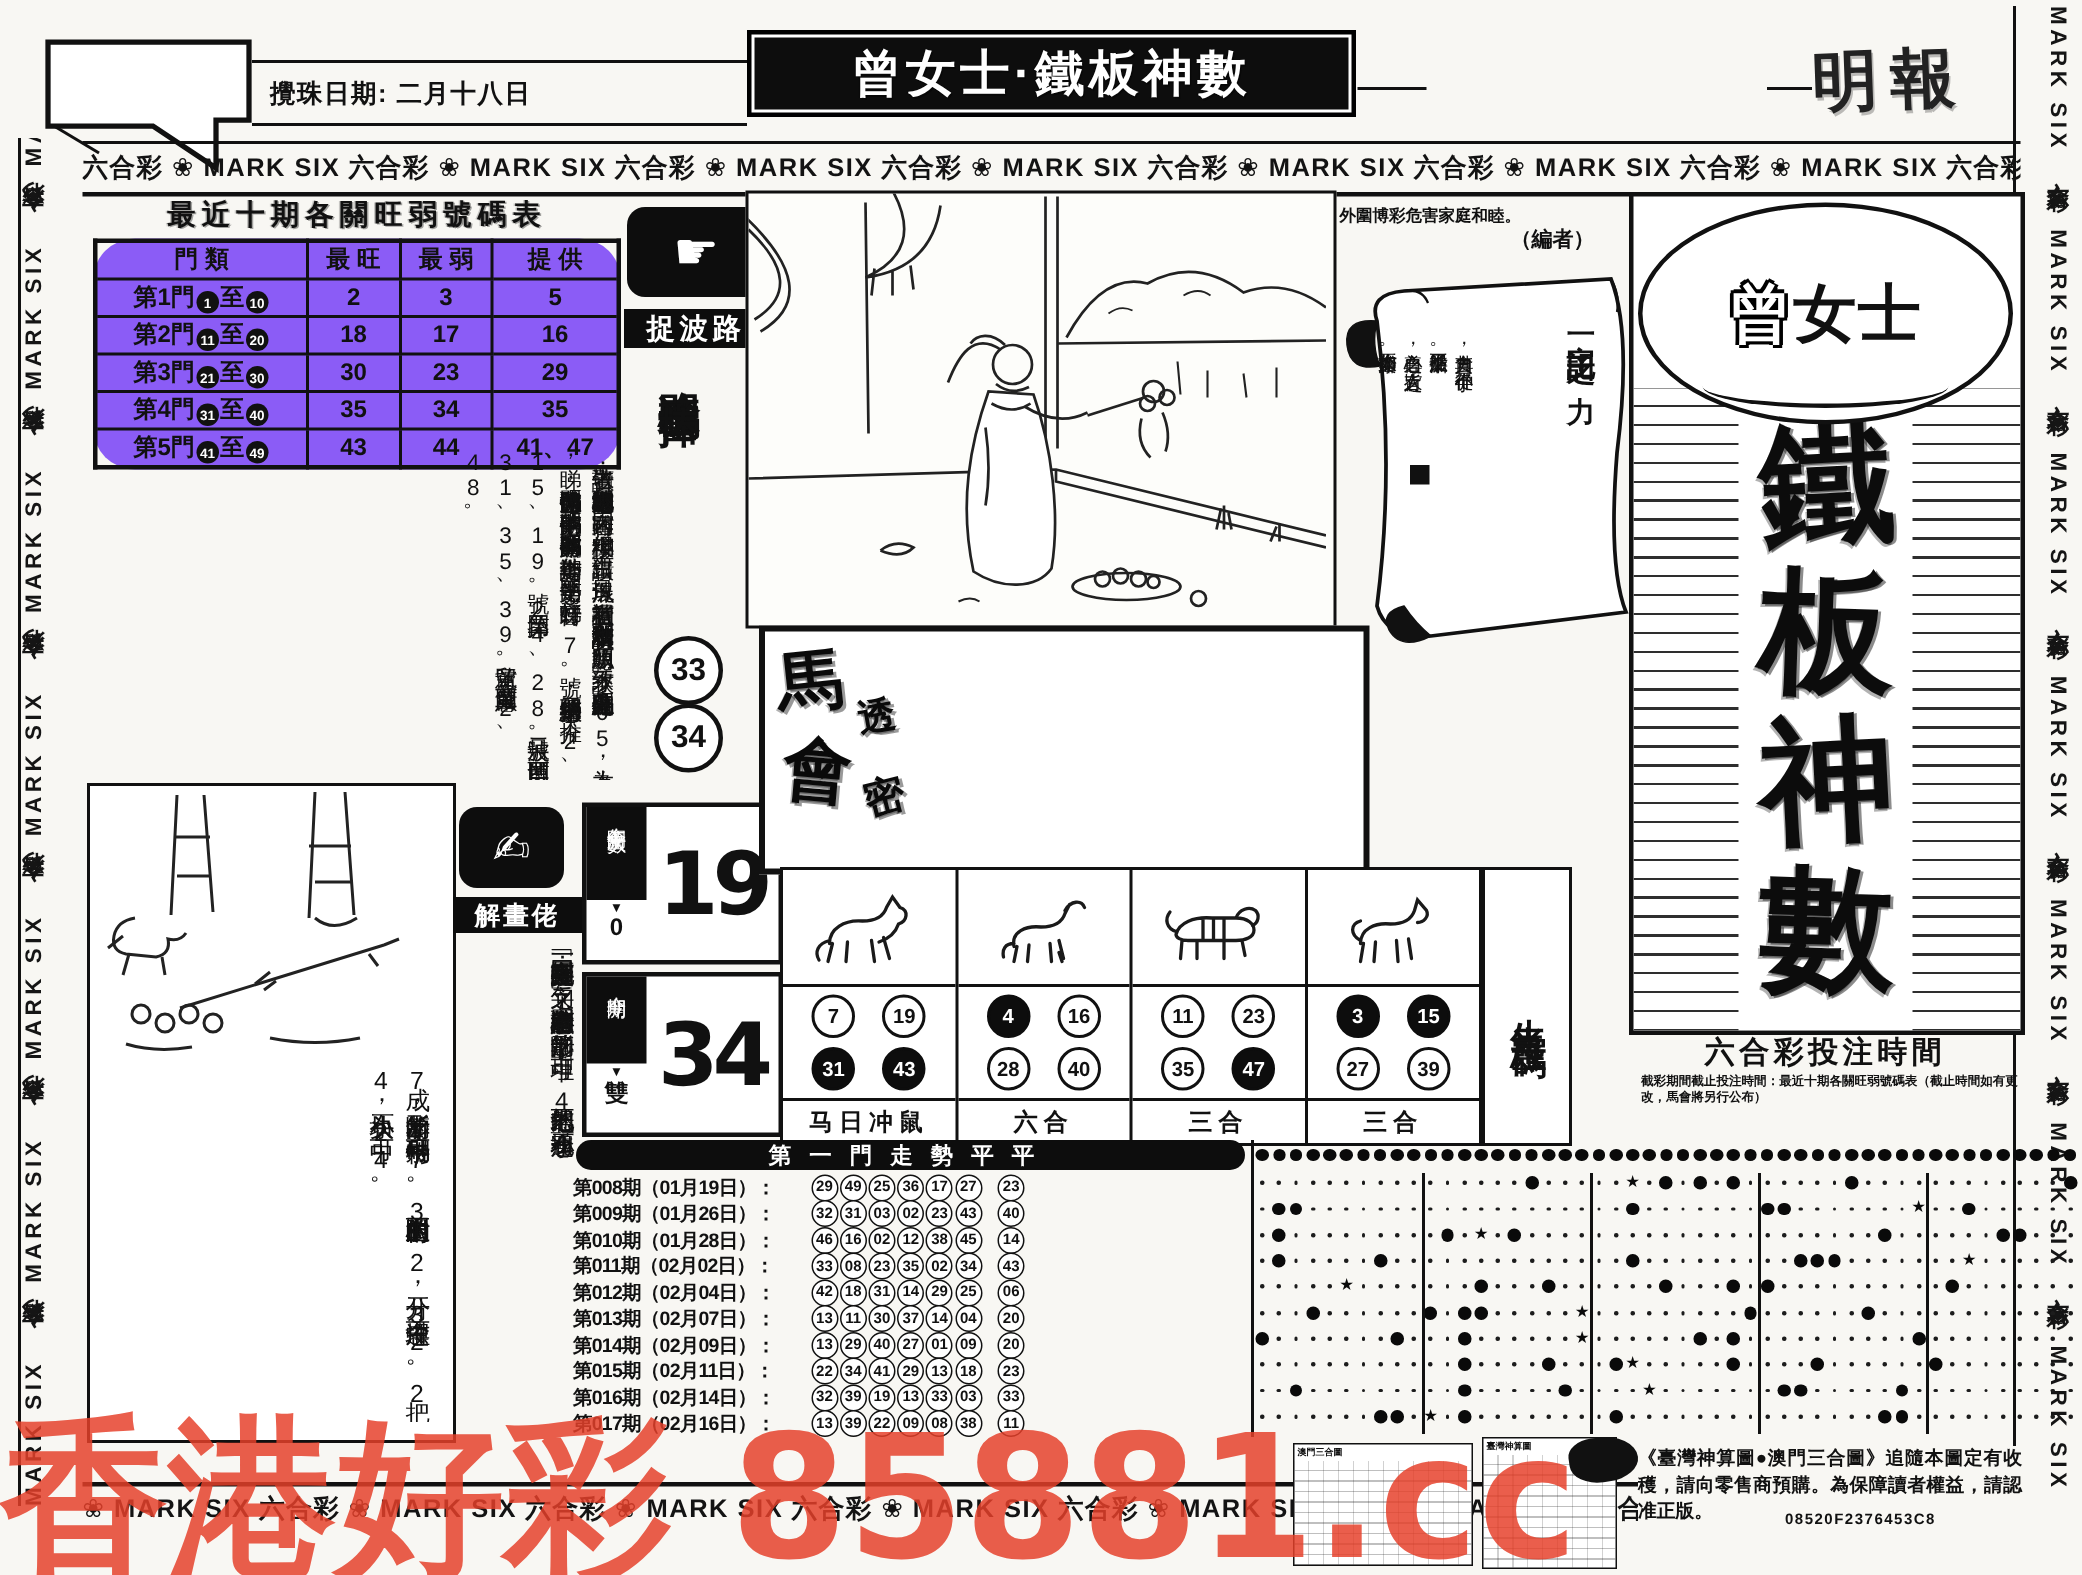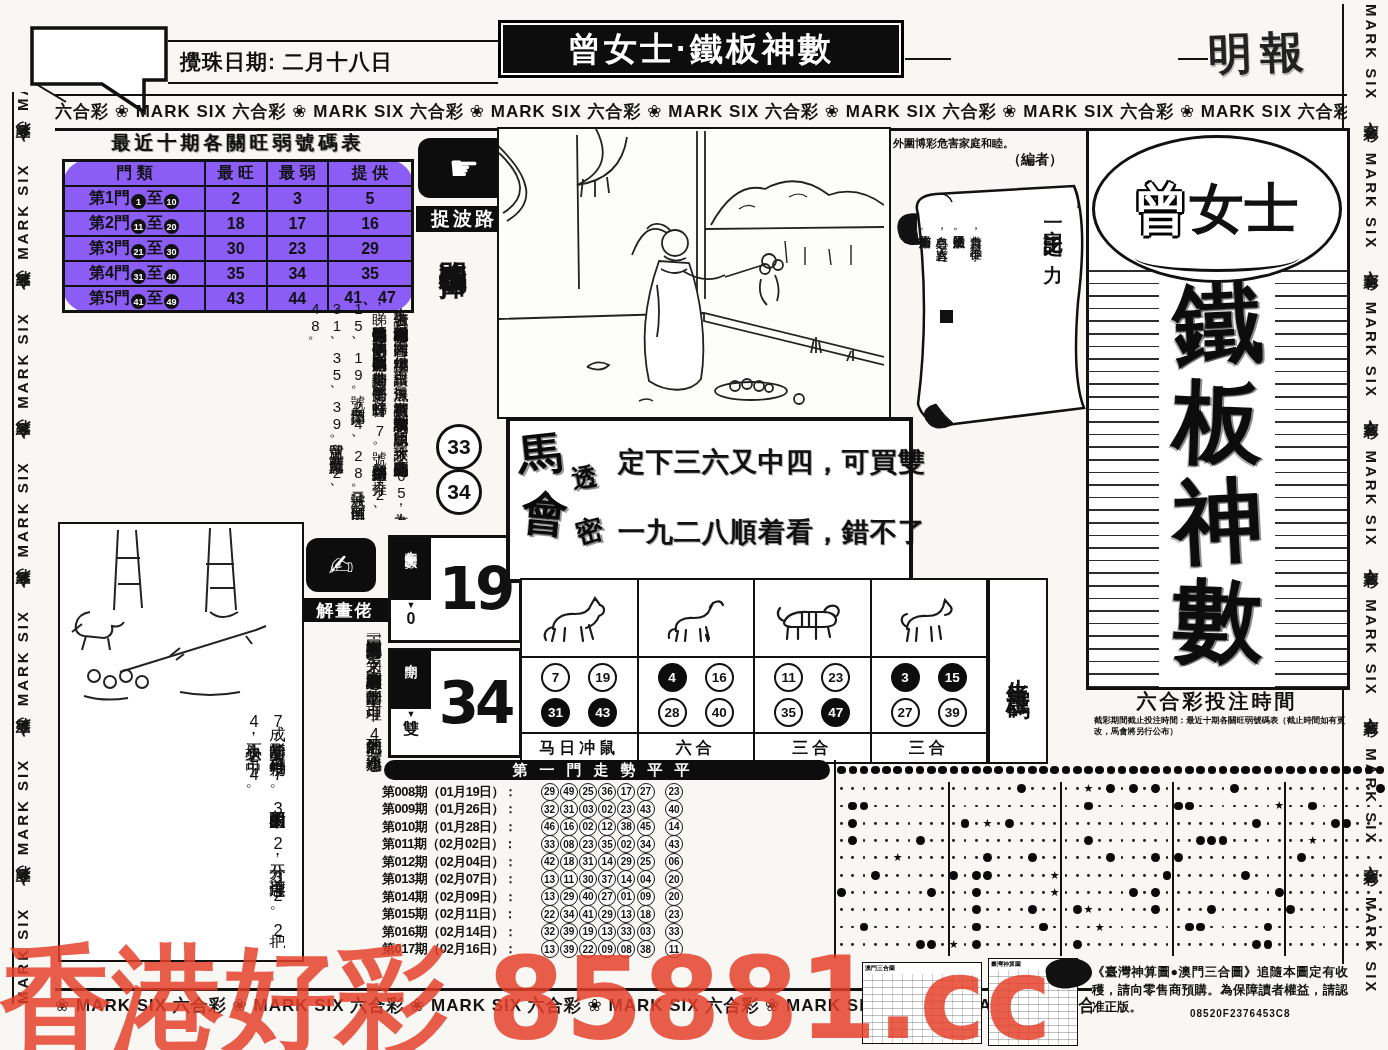--- a/index.html
+++ b/index.html
@@ -11,21 +11,21 @@
   .blk{background:#0d0d0d;color:#fff;}
   
   .strip{writing-mode:vertical-rl;text-orientation:mixed;font-weight:900;font-size:15px;
          letter-spacing:3px;overflow:hidden;white-space:nowrap;color:#151515;}
   #strip-left{left:12px;top:92px;width:36px;height:912px;border-right:2px solid #111;transform:rotate(180deg);}
   #strip-right{right:8px;top:4px;width:36px;height:1000px;border-left:2px solid #111;}
   
   #corner-tab{left:26px;top:22px;}
   #date-box{left:168px;top:40px;width:330px;height:40px;border-top:2px solid #111;border-bottom:2px solid #111;
             display:flex;align-items:center;}
-  #draw-date{font-size:21px;font-weight:700;letter-spacing:1px;padding-left:12px;}
+  #draw-date{font-size:17px;font-weight:700;letter-spacing:1px;padding-left:12px;}
   #masthead{left:498px;top:20px;width:406px;height:58px;display:flex;align-items:center;justify-content:center;
             font-size:33px;font-weight:900;letter-spacing:3px;box-shadow:inset 0 0 0 3px #000,inset 0 0 0 5px #fff;}
   #issue-pill{left:950px;top:42px;width:228px;height:34px;border:3px solid #111;border-radius:18px;
               display:flex;align-items:center;justify-content:center;font-size:19px;font-weight:700;letter-spacing:2px;background:#fff;}
   #pill-line{left:905px;top:58px;width:46px;height:0;border-top:2px solid #111;}
   #pill-line2{left:1178px;top:58px;width:30px;height:0;border-top:2px solid #111;}
   #mingpao{left:1208px;top:24px;font-family:"DejaVu Serif","Liberation Serif",serif;font-size:44px;font-weight:900;
            letter-spacing:8px;transform:rotate(-2deg);color:#222;text-shadow:1px 2px 0 rgba(0,0,0,.25);}
   .band{left:55px;width:1292px;overflow:hidden;white-space:nowrap;font-weight:900;font-size:17px;letter-spacing:1px;color:#131313;}
   #band-top{top:94px;height:32px;line-height:32px;border-top:2px solid #111;border-bottom:3px solid #111;}
@@ -117,21 +117,21 @@
   .star{font-size:11px;line-height:11px;color:#0a0a0a;}
   .mxsep{position:absolute;width:2px;background:#111;top:22px;height:174px;}
   
   #right-panel{left:1086px;top:128px;width:258px;height:556px;border:3.5px solid #111;background:#fff;overflow:hidden;}
   #panel-lines{position:absolute;left:0;right:0;top:128px;bottom:0;
                background:repeating-linear-gradient(to bottom,transparent 0 11px,#2e2e2e 11px 12.6px);}
   #panel-strip{position:absolute;left:70px;top:128px;width:116px;bottom:0;background:#fff;}
   #brand-oval{position:absolute;left:3px;top:4px;width:244px;height:142px;border:3px solid #111;border-radius:50%;
               background:#fff;display:flex;align-items:center;justify-content:center;}
   #brand-oval:after{content:"";position:absolute;left:40px;right:40px;bottom:8px;height:26px;border-bottom:3px solid #111;border-radius:50%;}
-  #brand-name{font-size:54px;font-weight:900;letter-spacing:1px;}
+  #brand-name{font-size:42px;font-weight:900;letter-spacing:1px;}
   #brand-name .outlined{color:#fff;text-shadow:-2.5px 0 #000,2.5px 0 #000,0 -2.5px #000,0 2.5px #000,-2px -2px #000,2px 2px #000;}
   #calligraphy{position:absolute;left:0;right:0;top:142px;display:flex;flex-direction:column;align-items:center;}
   .callchar{font-family:"DejaVu Serif","Liberation Serif",serif;font-size:90px;line-height:99px;font-weight:900;color:#0c0c0c;
             text-shadow:2px 1px 0 rgba(0,0,0,.45),-1px 2px 0 rgba(0,0,0,.3);}
   
   #betting{left:1088px;top:688px;width:258px;}
   #betting-title{font-size:20px;font-weight:900;letter-spacing:3px;text-align:center;}
   .bullet{font-size:8.6px;font-weight:700;line-height:11px;white-space:nowrap;overflow:hidden;}
   .bullet.fuzzy{filter:blur(0.8px);opacity:.55;}
   #deadline{font-size:8.4px;font-weight:900;line-height:11px;padding-left:6px;}
@@ -333,24 +333,20 @@
       </div>
   </div>
 
   <div id="tips" class="abs">
     <div id="stamp">
         <span class="stampchar" style="left: 8px; top: 4px; font-size: 44px; transform: rotate(-6deg);">馬</span>
         <span class="stampchar" style="left: 12px; top: 62px; font-size: 46px; transform: rotate(5deg);">會</span>
         <span class="stampchar" style="left: 62px; top: 40px; font-size: 25px; transform: rotate(-10deg);">透</span>
         <span class="stampchar" style="left: 66px; top: 92px; font-size: 27px; transform: rotate(-14deg);">密</span>
       </div>
-    <div id="tips-lines">
-      <div class="tipline rough">定下三六又中四，可買雙</div>
-      <div class="tipline rough">一九二八順着看，錯不了</div>
-    </div>
   </div>
 
   <div id="zodiac" class="abs">
       <div class="zcol">
         <div class="zimg">
           <svg width="84" height="58" viewBox="0 0 80 58">
             <path d="M14 40 C14 30 24 24 36 25 C44 25 50 22 52 16 L56 9 L61 16 C67 18 66 25 60 27 C58 33 53 37 47 39 M16 40 L13 52 M26 39 L25 52 M42 38 L44 52 M50 36 L54 50 M14 38 C6 40 4 46 7 51" fill="none" stroke="#1a1a1a" stroke-width="2.2" stroke-linecap="round"></path>
           </svg>
         </div>
         <div class="znums">

